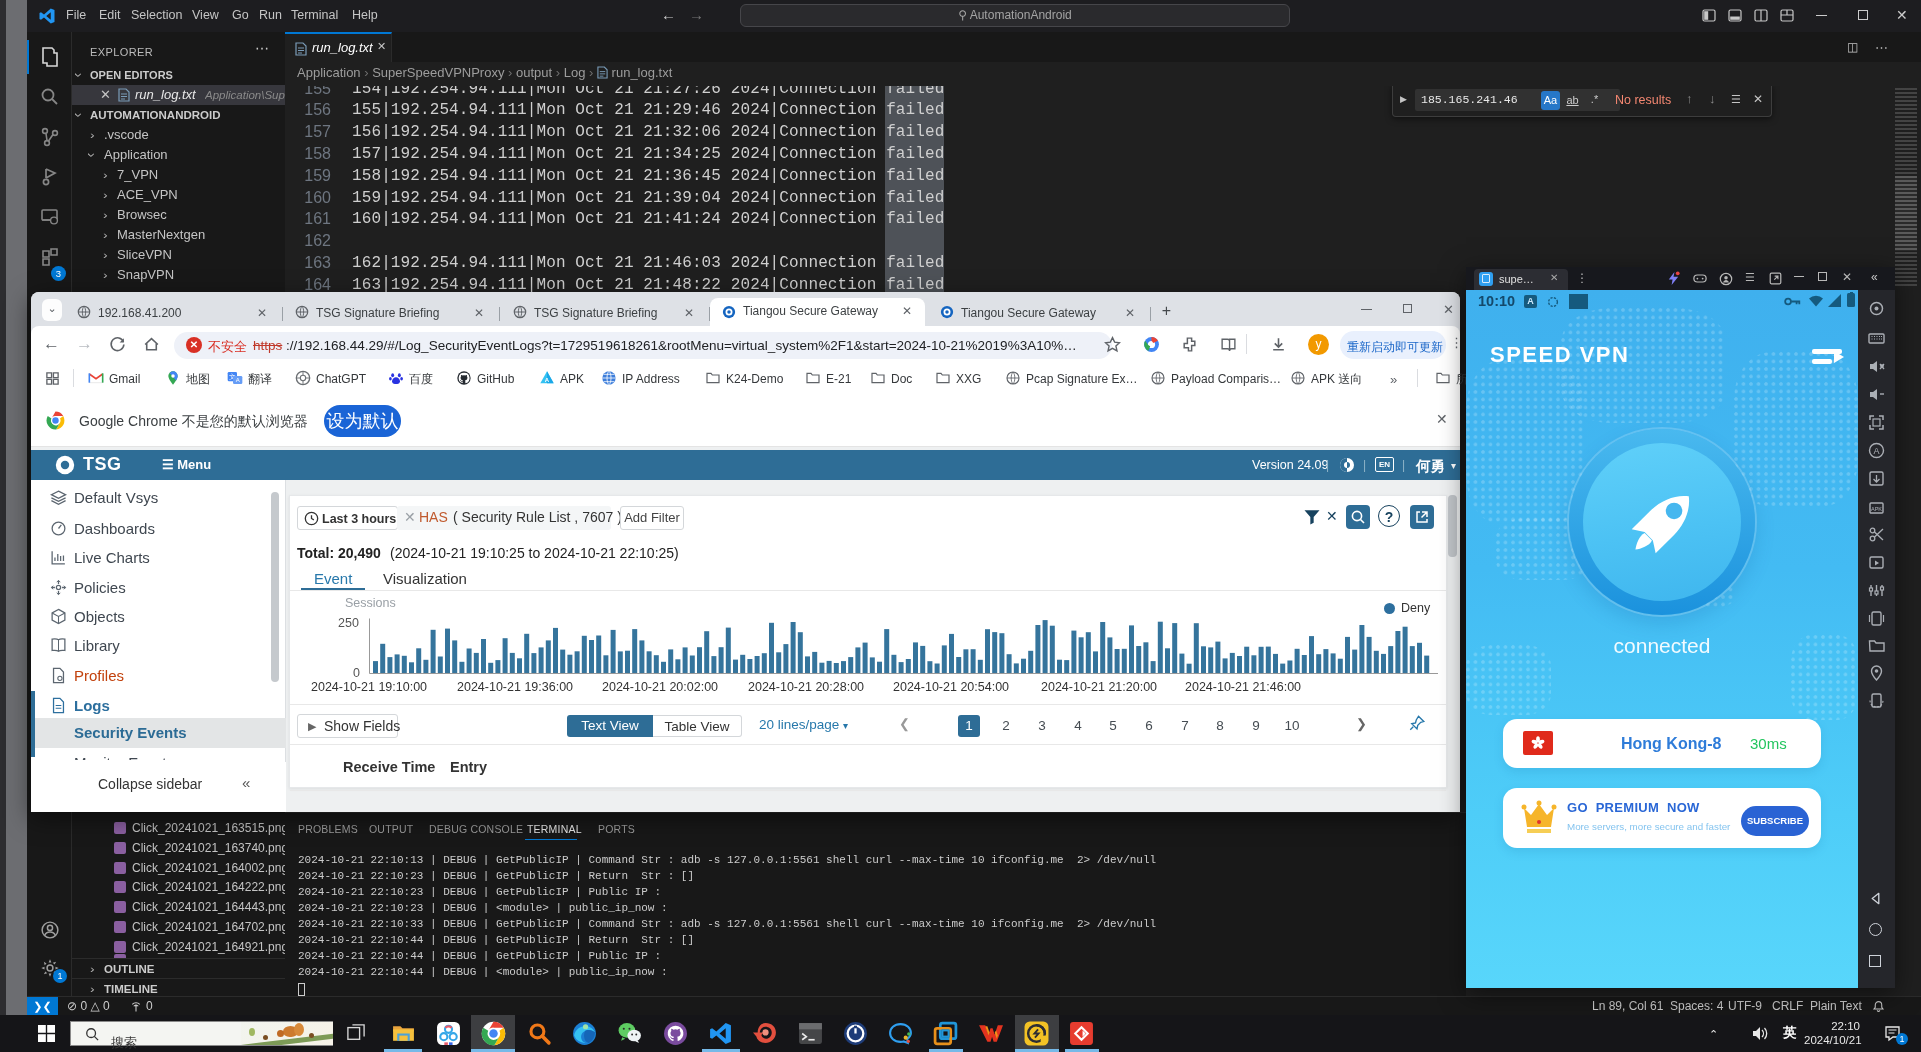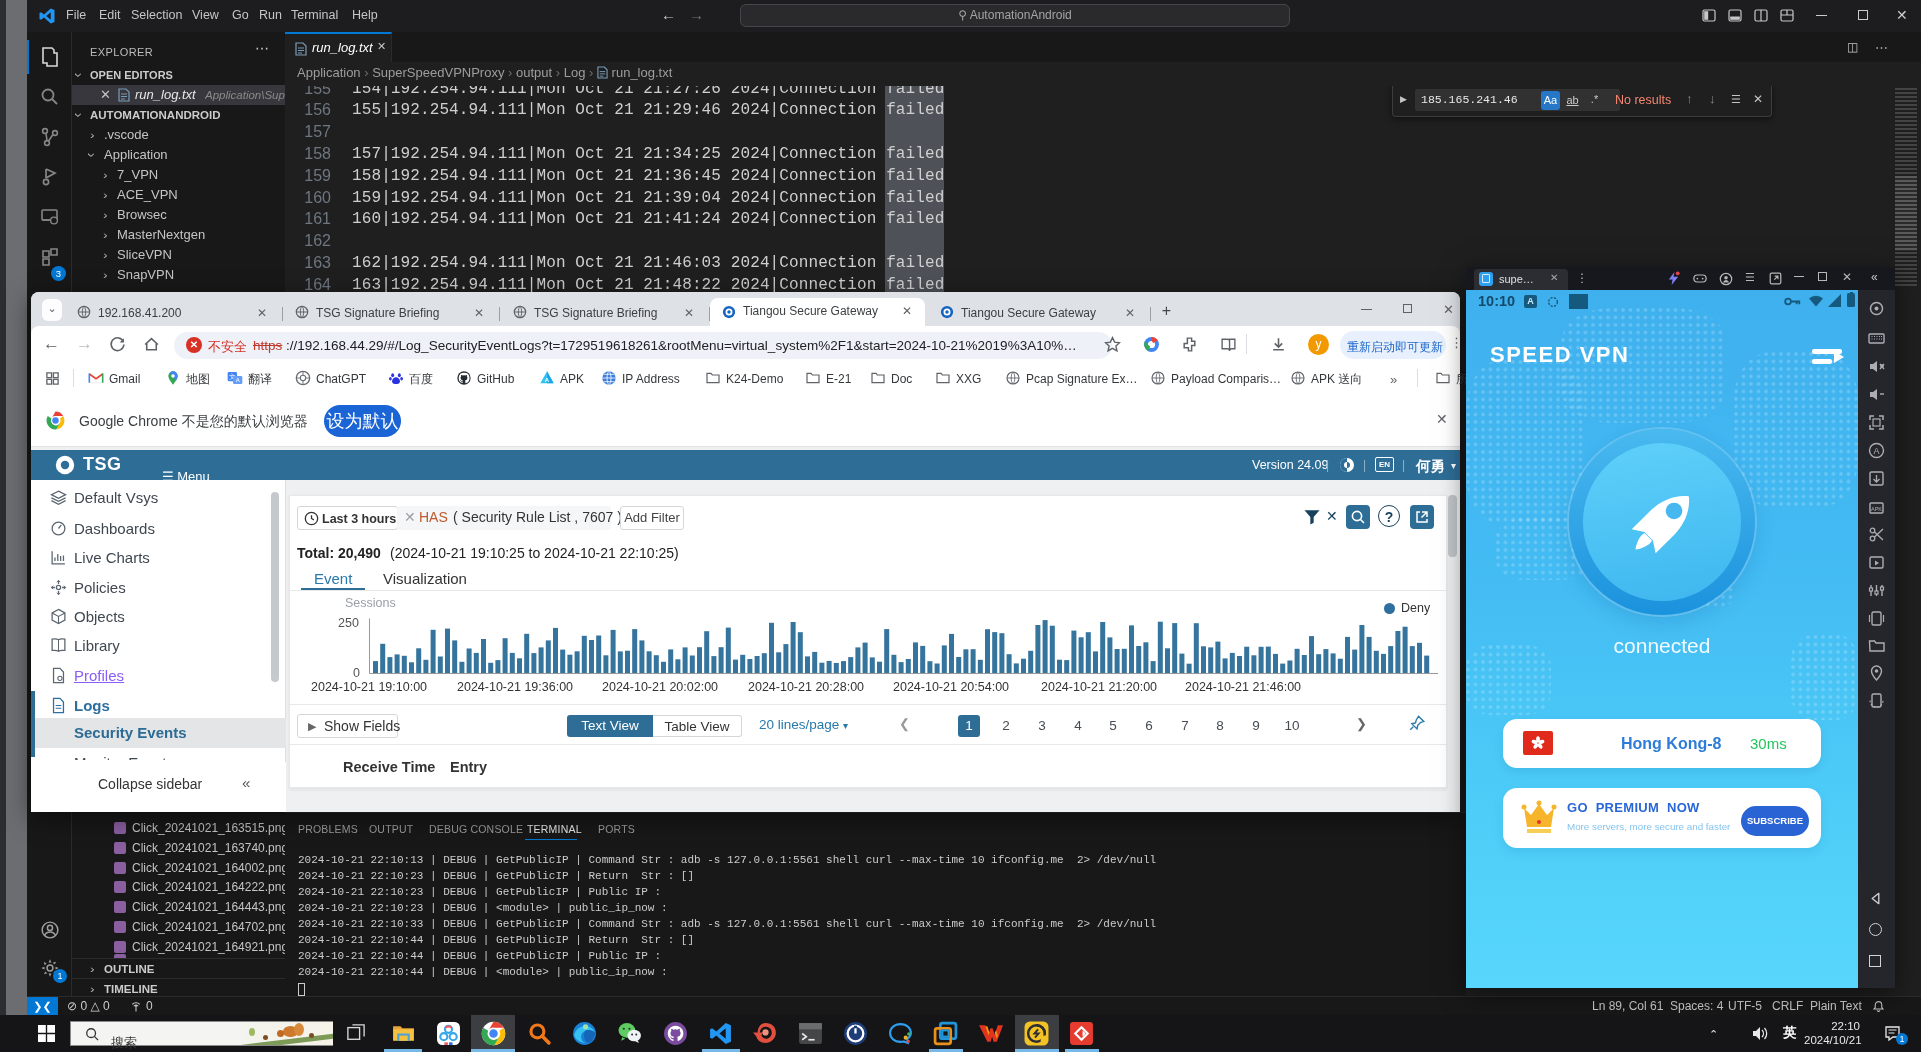--- a/index.html
+++ b/index.html
@@ -247,20 +247,21 @@
     </div>
 <div class="abs" id="vs-editor">
 <div class="lnum" style="left:0;top:-8.5px;">155</div>
 <div class="abs" style="left:600px;top:-8.5px;width:59px;height:22px;background:#4e5258;"></div>
 <div class="eline mono" style="left:67px;top:-8.5px;">154|192.254.94.111|Mon Oct 21 21:27:26 2024|Connection failed</div>
 <div class="lnum" style="left:0;top:13.3px;">156</div>
 <div class="abs" style="left:600px;top:13.3px;width:59px;height:22px;background:#4e5258;"></div>
 <div class="eline mono" style="left:67px;top:13.3px;">155|192.254.94.111|Mon Oct 21 21:29:46 2024|Connection failed</div>
 <div class="lnum" style="left:0;top:35.1px;">157</div>
 <div class="abs" style="left:600px;top:35.1px;width:59px;height:22px;background:#4e5258;"></div>
+<div class="eline mono" style="left:67px;top:35.1px;">156|192.254.94.111|Mon Oct 21 21:32:06 2024|Connection failed</div>
 <div class="lnum" style="left:0;top:56.9px;">158</div>
 <div class="abs" style="left:600px;top:56.9px;width:59px;height:22px;background:#4e5258;"></div>
 <div class="eline mono" style="left:67px;top:56.9px;">157|192.254.94.111|Mon Oct 21 21:34:25 2024|Connection failed</div>
 <div class="lnum" style="left:0;top:78.7px;">159</div>
 <div class="abs" style="left:600px;top:78.7px;width:59px;height:22px;background:#4e5258;"></div>
 <div class="eline mono" style="left:67px;top:78.7px;">158|192.254.94.111|Mon Oct 21 21:36:45 2024|Connection failed</div>
 <div class="lnum" style="left:0;top:100.5px;">160</div>
 <div class="abs" style="left:600px;top:100.5px;width:59px;height:22px;background:#4e5258;"></div>
 <div class="eline mono" style="left:67px;top:100.5px;">159|192.254.94.111|Mon Oct 21 21:39:04 2024|Connection failed</div>
 <div class="lnum" style="left:0;top:122.3px;">161</div>
@@ -309,21 +310,21 @@
 <div class="abs" id="vs-status">
 <div class="abs" style="left:0;top:0;width:31px;height:18px;background:#0078d4;color:#fff;text-align:center;font-size:11px;line-height:18px;">❯❮</div>
 <div class="abs" style="left:40px;top:2px;font-size:12px;">⊘ 0 △ 0</div>
 <svg class="abs" style="left:103px;top:4px;" width="12" height="12" viewBox="0 0 16 16">
         <path d="M8 6v8M5 7a4 4 0 0 1 6 0M3 4.5a7 7 0 0 1 10 0" fill="none" stroke="#cccccc" stroke-width="1.4"></path>
         <circle cx="8" cy="6" r="1.3" fill="#cccccc"></circle>
       </svg>
 <div class="abs" style="left:119px;top:2px;font-size:12px;">0</div>
 <div class="abs" style="left:1565px;top:2px;font-size:12px;">Ln 89, Col 61</div>
 <div class="abs" style="left:1643px;top:2px;font-size:12px;">Spaces: 4</div>
-<div class="abs" style="left:1701px;top:2px;font-size:12px;">UTF-5</div>
+<div class="abs" style="left:1701px;top:2px;font-size:12px;">UTF-9</div>
 <div class="abs" style="left:1745px;top:2px;font-size:12px;">CRLF</div>
 <div class="abs" style="left:1783px;top:2px;font-size:12px;">Plain Text</div>
 <svg class="abs" style="left:1845px;top:3px;" width="13" height="13" viewBox="0 0 16 16">
         <path d="M8 2a4 4 0 0 1 4 4v3l1.5 2h-11L4 9V6a4 4 0 0 1 4-4zM6.5 12.5a1.5 1.5 0 0 0 3 0" fill="none" stroke="#cccccc" stroke-width="1.3"></path>
       </svg>
 </div>
 <div class="abs" id="chrome">
 <div id="ctabs">
 <div class="abs" style="left:11px;top:7px;width:20px;height:22px;background:#fdfdfd;border-radius:6px;text-align:center;line-height:19px;color:#5f6368;font-size:11px;">⌄</div>
 <div class="ctab" style="left:34px;width:215px;">
@@ -514,21 +515,21 @@
 <div class="abs" style="left:293px;top:11px;width:77px;height:32px;background:#1a64d6;border-radius:16px;color:#fff;font-size:18px;text-align:center;line-height:32px;">设为默认</div>
 <div class="abs" style="left:1405px;top:17px;color:#5f6368;font-size:14px;">✕</div>
 </div>
 <div id="tsg">
 <div id="tsg-head">
 <svg class="abs" style="left:23px;top:4px;" width="22" height="22" viewBox="0 0 24 24">
             <circle cx="12" cy="12" r="10" fill="#fff"></circle>
             <circle cx="12" cy="12" r="4.6" fill="#2e6d96"></circle>
           </svg>
 <div class="abs" style="left:52px;top:4px;font-size:18px;font-weight:bold;letter-spacing:0.5px;">TSG</div>
-<div class="abs" style="left:131px;top:7px;font-size:13px;font-weight:normal;margin-top:12px;">☰ Menu</div>
+<div class="abs" style="left:131px;top:7px;font-size:13px;font-weight:bold;">☰ Menu</div>
 <div class="abs" style="left:1221px;top:8px;font-size:12.5px;">Version 24.09</div>
 <div class="abs" style="left:1295px;top:8px;font-size:12px;color:#8fb3c8;">|</div>
 <svg class="abs" style="left:1308px;top:7px;" width="16" height="16" viewBox="0 0 16 16">
             <circle cx="8" cy="8" r="7" fill="#fff"></circle>
             <path d="M8 1a7 7 0 0 0 0 14z" fill="#2e6d96"></path>
             <circle cx="8" cy="8" r="3" fill="#fff"></circle>
             <path d="M8 5a3 3 0 0 1 0 6z" fill="#2e6d96"></path>
           </svg>
 <div class="abs" style="left:1332px;top:8px;font-size:12px;color:#8fb3c8;">|</div>
 <div class="abs" style="left:1344px;top:7px;width:19px;height:15px;border:1.5px solid #fff;border-radius:2px;color:#fff;font-size:8px;text-align:center;line-height:13px;font-weight:bold;">EN</div>
@@ -592,21 +593,21 @@
             </span>
             <span class="tx" style="color:#3f4750;font-weight:normal;">Library</span>
           </div>
 <div class="nav" style="top:181px;">
             <span class="ic">
               <svg width="17" height="17" viewBox="0 0 24 24">
                 <path d="M5 2h9l5 5v15H5z" fill="none" stroke="#5c6670" stroke-width="1.8"></path>
                 <circle cx="14" cy="16" r="3" fill="none" stroke="#5c6670" stroke-width="1.5"></circle>
               </svg>
             </span>
-            <span class="tx" style="color:#8b5cf6;font-weight:normal;text-decoration:underline;">Profiles</span>
+            <span class="tx" style="color:#c2410c;font-weight:normal;">Profiles</span>
           </div>
 <div class="nav" style="top:211px;">
             <span class="ic">
               <svg width="17" height="17" viewBox="0 0 24 24">
                 <path d="M5 2h9l5 5v15H5z" fill="none" stroke="#2d6f9e" stroke-width="1.8"></path>
                 <path d="M8 12h8M8 16h8" stroke="#2d6f9e" stroke-width="1.5"></path>
               </svg>
             </span>
             <span class="tx" style="color:#2d6f9e;font-weight:bold;">Logs</span>
           </div>

